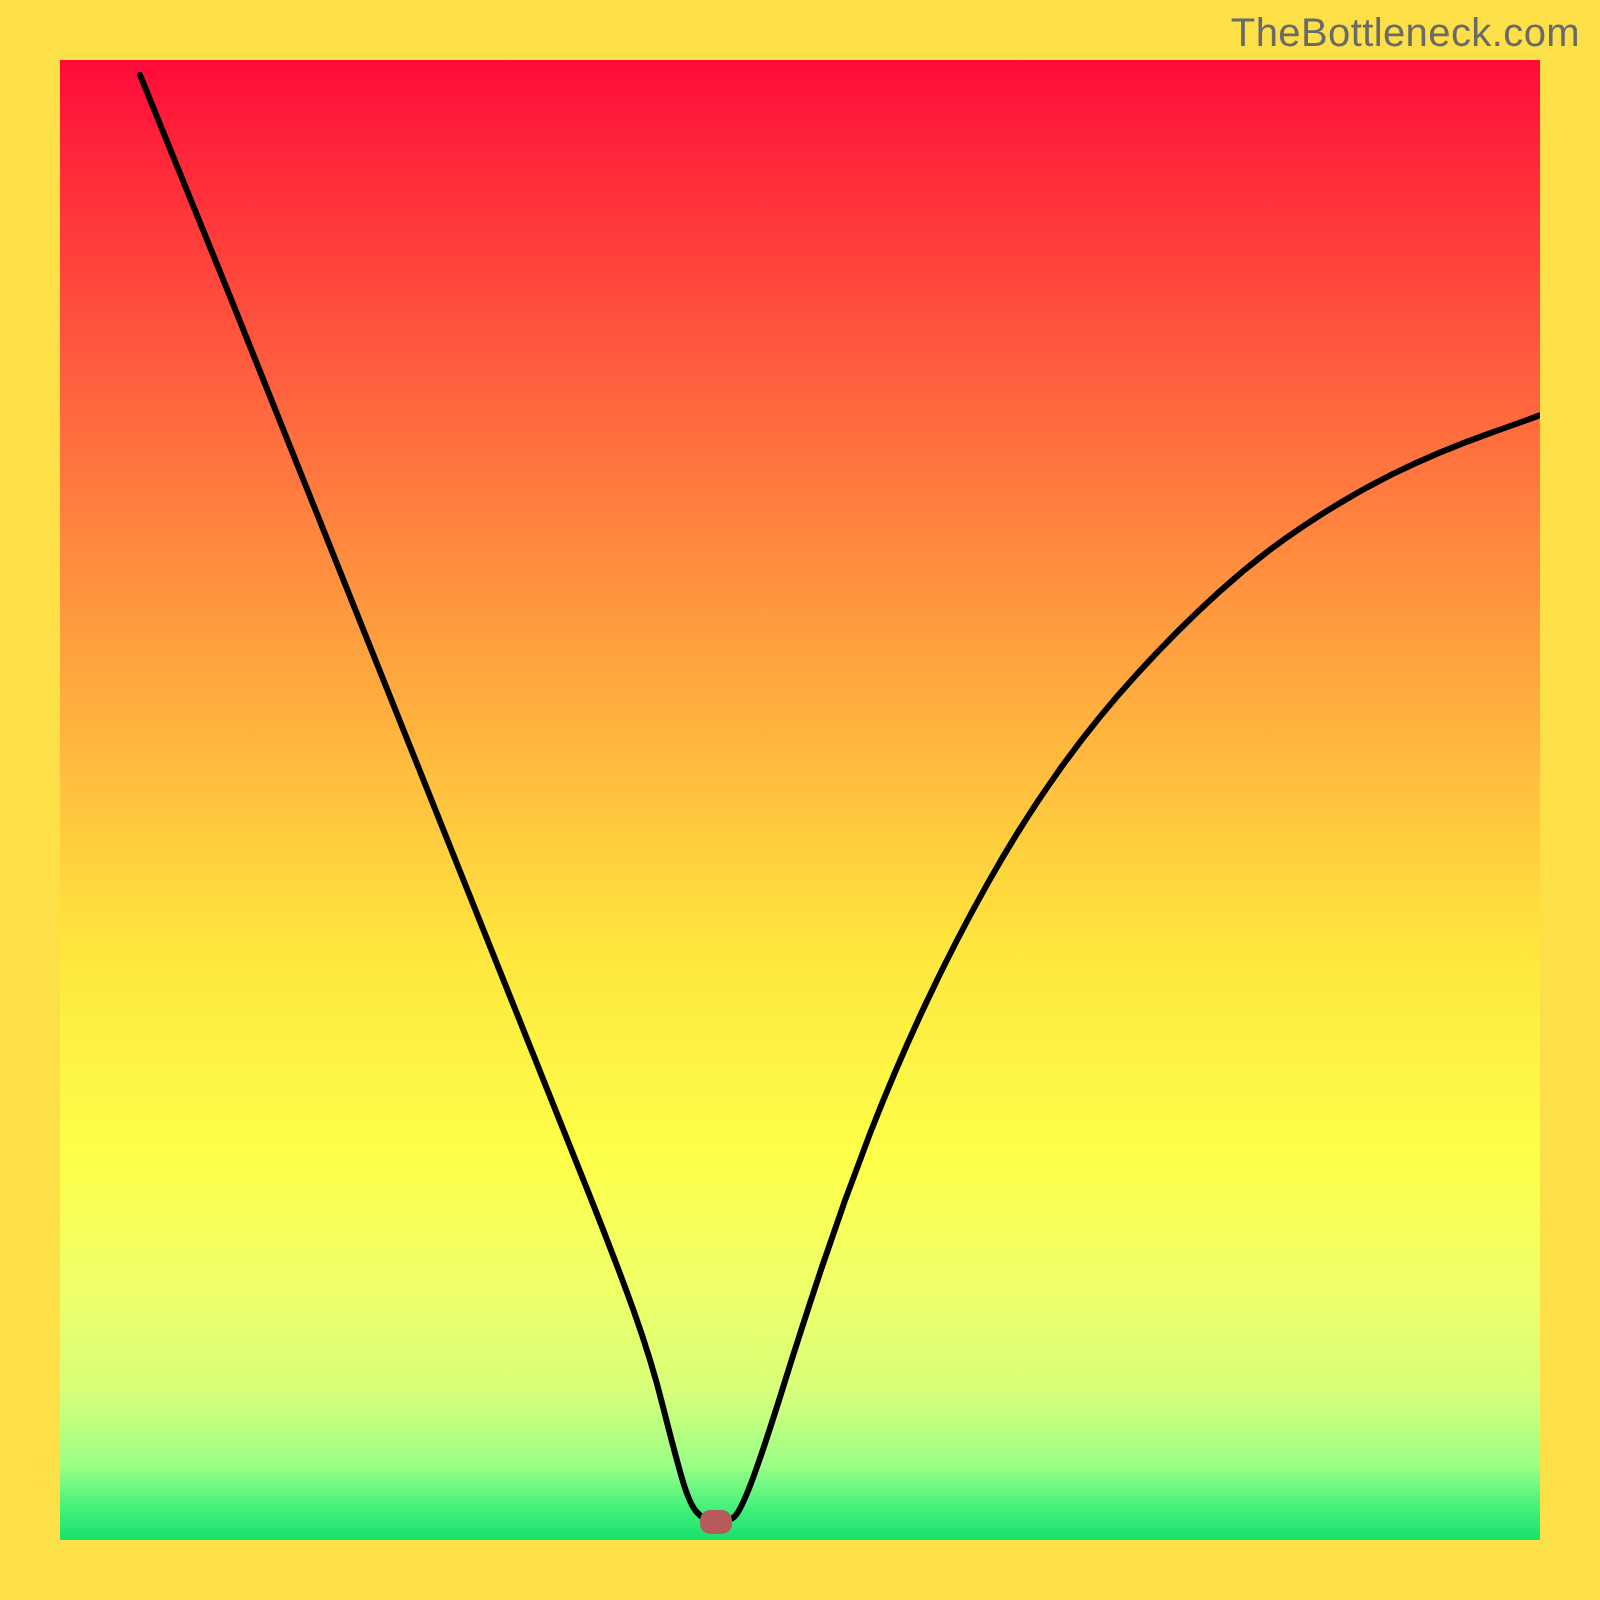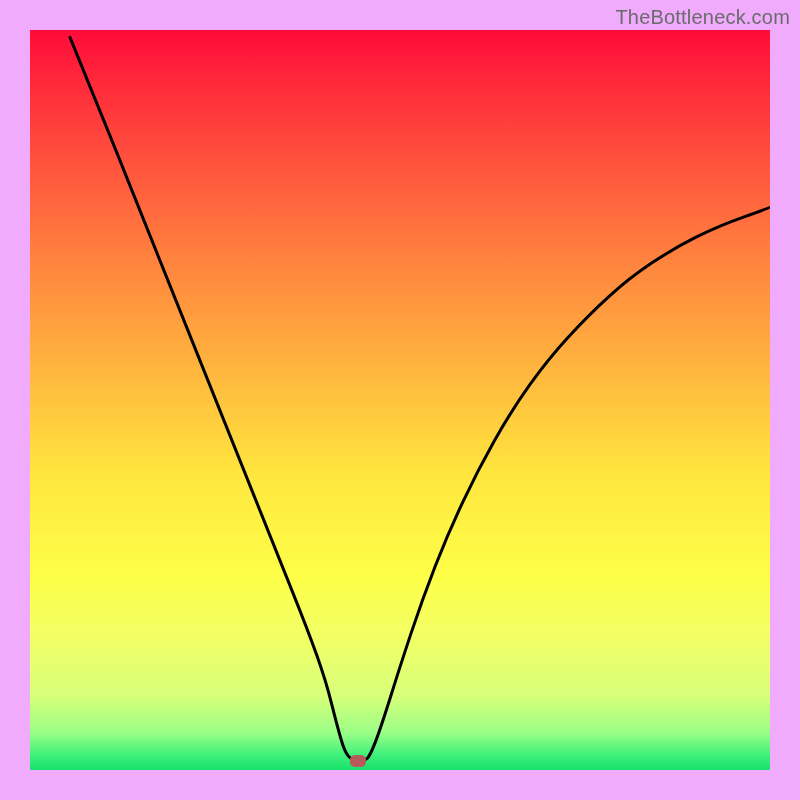--- a/index.html
+++ b/index.html
@@ -1,21 +1,21 @@
 <!DOCTYPE html>
 <html><head>
 <meta charset="utf-8">
 <style>
   * { margin: 0; padding: 0; box-sizing: border-box; }
   html, body { width: 800px; height: 800px; overflow: hidden; background: #000; }
   .frame {
     position: relative;
     width: 800px;
     height: 800px;
-    background: #f0abfc;
+    background: #fde047;
   }
   .plot-area {
     position: absolute;
     left: 30px;
     top: 30px;
     width: 740px;
     height: 740px;
     background: linear-gradient(to bottom,
       #ff0b3a 0%,
       #ff2d3a 8%,

